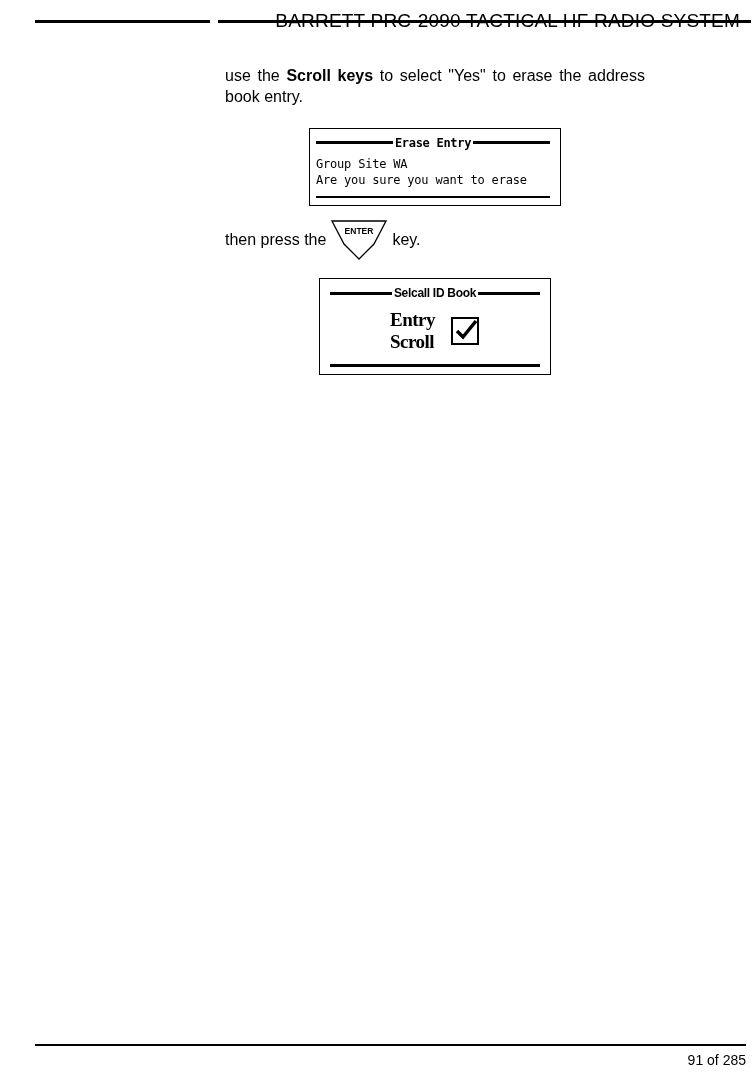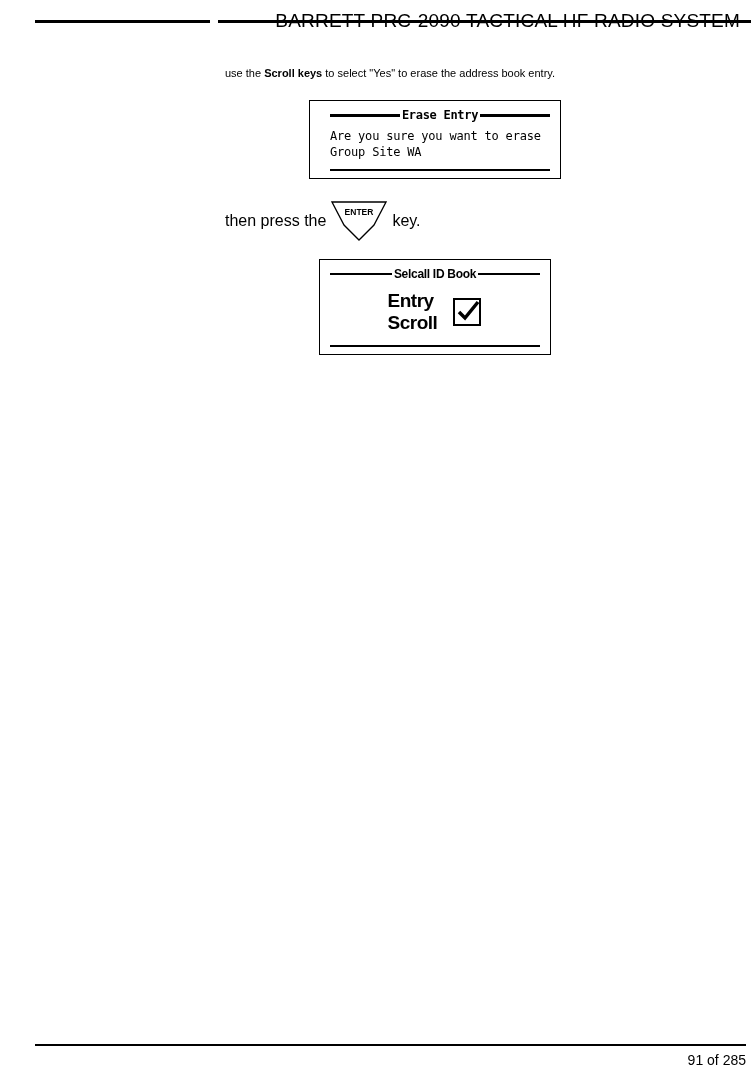--- a/index.html
+++ b/index.html
@@ -46,30 +46,30 @@
       font-size: 19px;
       font-family: Arial, sans-serif;
       letter-spacing: 0.2px;
     }
     .content {
       margin-left: 165px;
       margin-top: 26px;
       width: 420px;
     }
     .para1 {
-      font-size: 11px;
+      font-size: 16px;
       line-height: 1.3;
       text-align: justify;
     }
     .bold { font-weight: bold; }
     .lcd-box {
       border: 1.5px solid #000;
       width: 252px;
       margin: 20px auto 0 auto;
-      padding: 7px 10px 7px 20px;
+      padding: 7px 10px 7px 6px;
       font-family: 'Lucida Console', Monaco, monospace;
     }
     .lcd-header {
       display: flex;
       align-items: center;
       justify-content: center;
       margin-bottom: 6px;
     }
     .lcd-hline {
       flex: 1;
@@ -95,41 +95,41 @@
     .scroll-arrows {
       display: inline-block;
       font-size: 11px;
       line-height: 8px;
       vertical-align: -1px;
       margin-left: 1px;
     }
     .para2-row {
       display: flex;
       align-items: center;
-      margin-top: 22px;
+      margin-top: 14px;
       font-size: 16px;
     }
     .enter-key-svg {
       margin: 0 5px 0 5px;
     }
     .lcd-box2 {
       border: 1.5px solid #000;
       width: 232px;
       margin: 18px auto 0 auto;
       padding: 7px 10px 7px 10px;
     }
     .lcd-body2 {
       display: flex;
       align-items: center;
       justify-content: center;
       gap: 15px;
       padding: 3px 0;
     }
     .entry-erased {
-      font-family: Liberation Sans, sans-serif;
+      font-family: Liberation Serif, serif;
       font-size: 19px;
       font-weight: bold;
       line-height: 1.15;
       letter-spacing: -0.5px;
     }
     .checkbox-svg {
       flex-shrink: 0;
     }
     .footer {
       position: absolute;
@@ -165,22 +165,22 @@
       <span>use the </span><span class="bold">Scroll keys</span><span> to select "Yes" to erase the address book entry.</span>
     </p>
 
     <div class="lcd-box">
       <div class="lcd-header">
         <div class="lcd-hline"></div>
         <div class="lcd-title">Erase Entry</div>
         <div class="lcd-hline"></div>
       </div>
       <div class="lcd-body1">
+        <div>Group Site WA</div>
         <div>Are you sure you want to erase</div>
-        <div>Group Site WA</div>
       </div>
       <div class="lcd-footer"></div>
     </div>
 
     <div class="para2-row">
       <span>then press the </span>
       <svg class="enter-key-svg" width="56" height="40" viewBox="0 0 56 40">
         <polygon points="1,1 55,1 43,24 28,39 13,24" fill="#fff" stroke="#000" stroke-width="1.3"></polygon>
         <text x="28" y="14" font-family="Arial" font-size="8.5" font-weight="bold" text-anchor="middle">ENTER</text>
       </svg>

